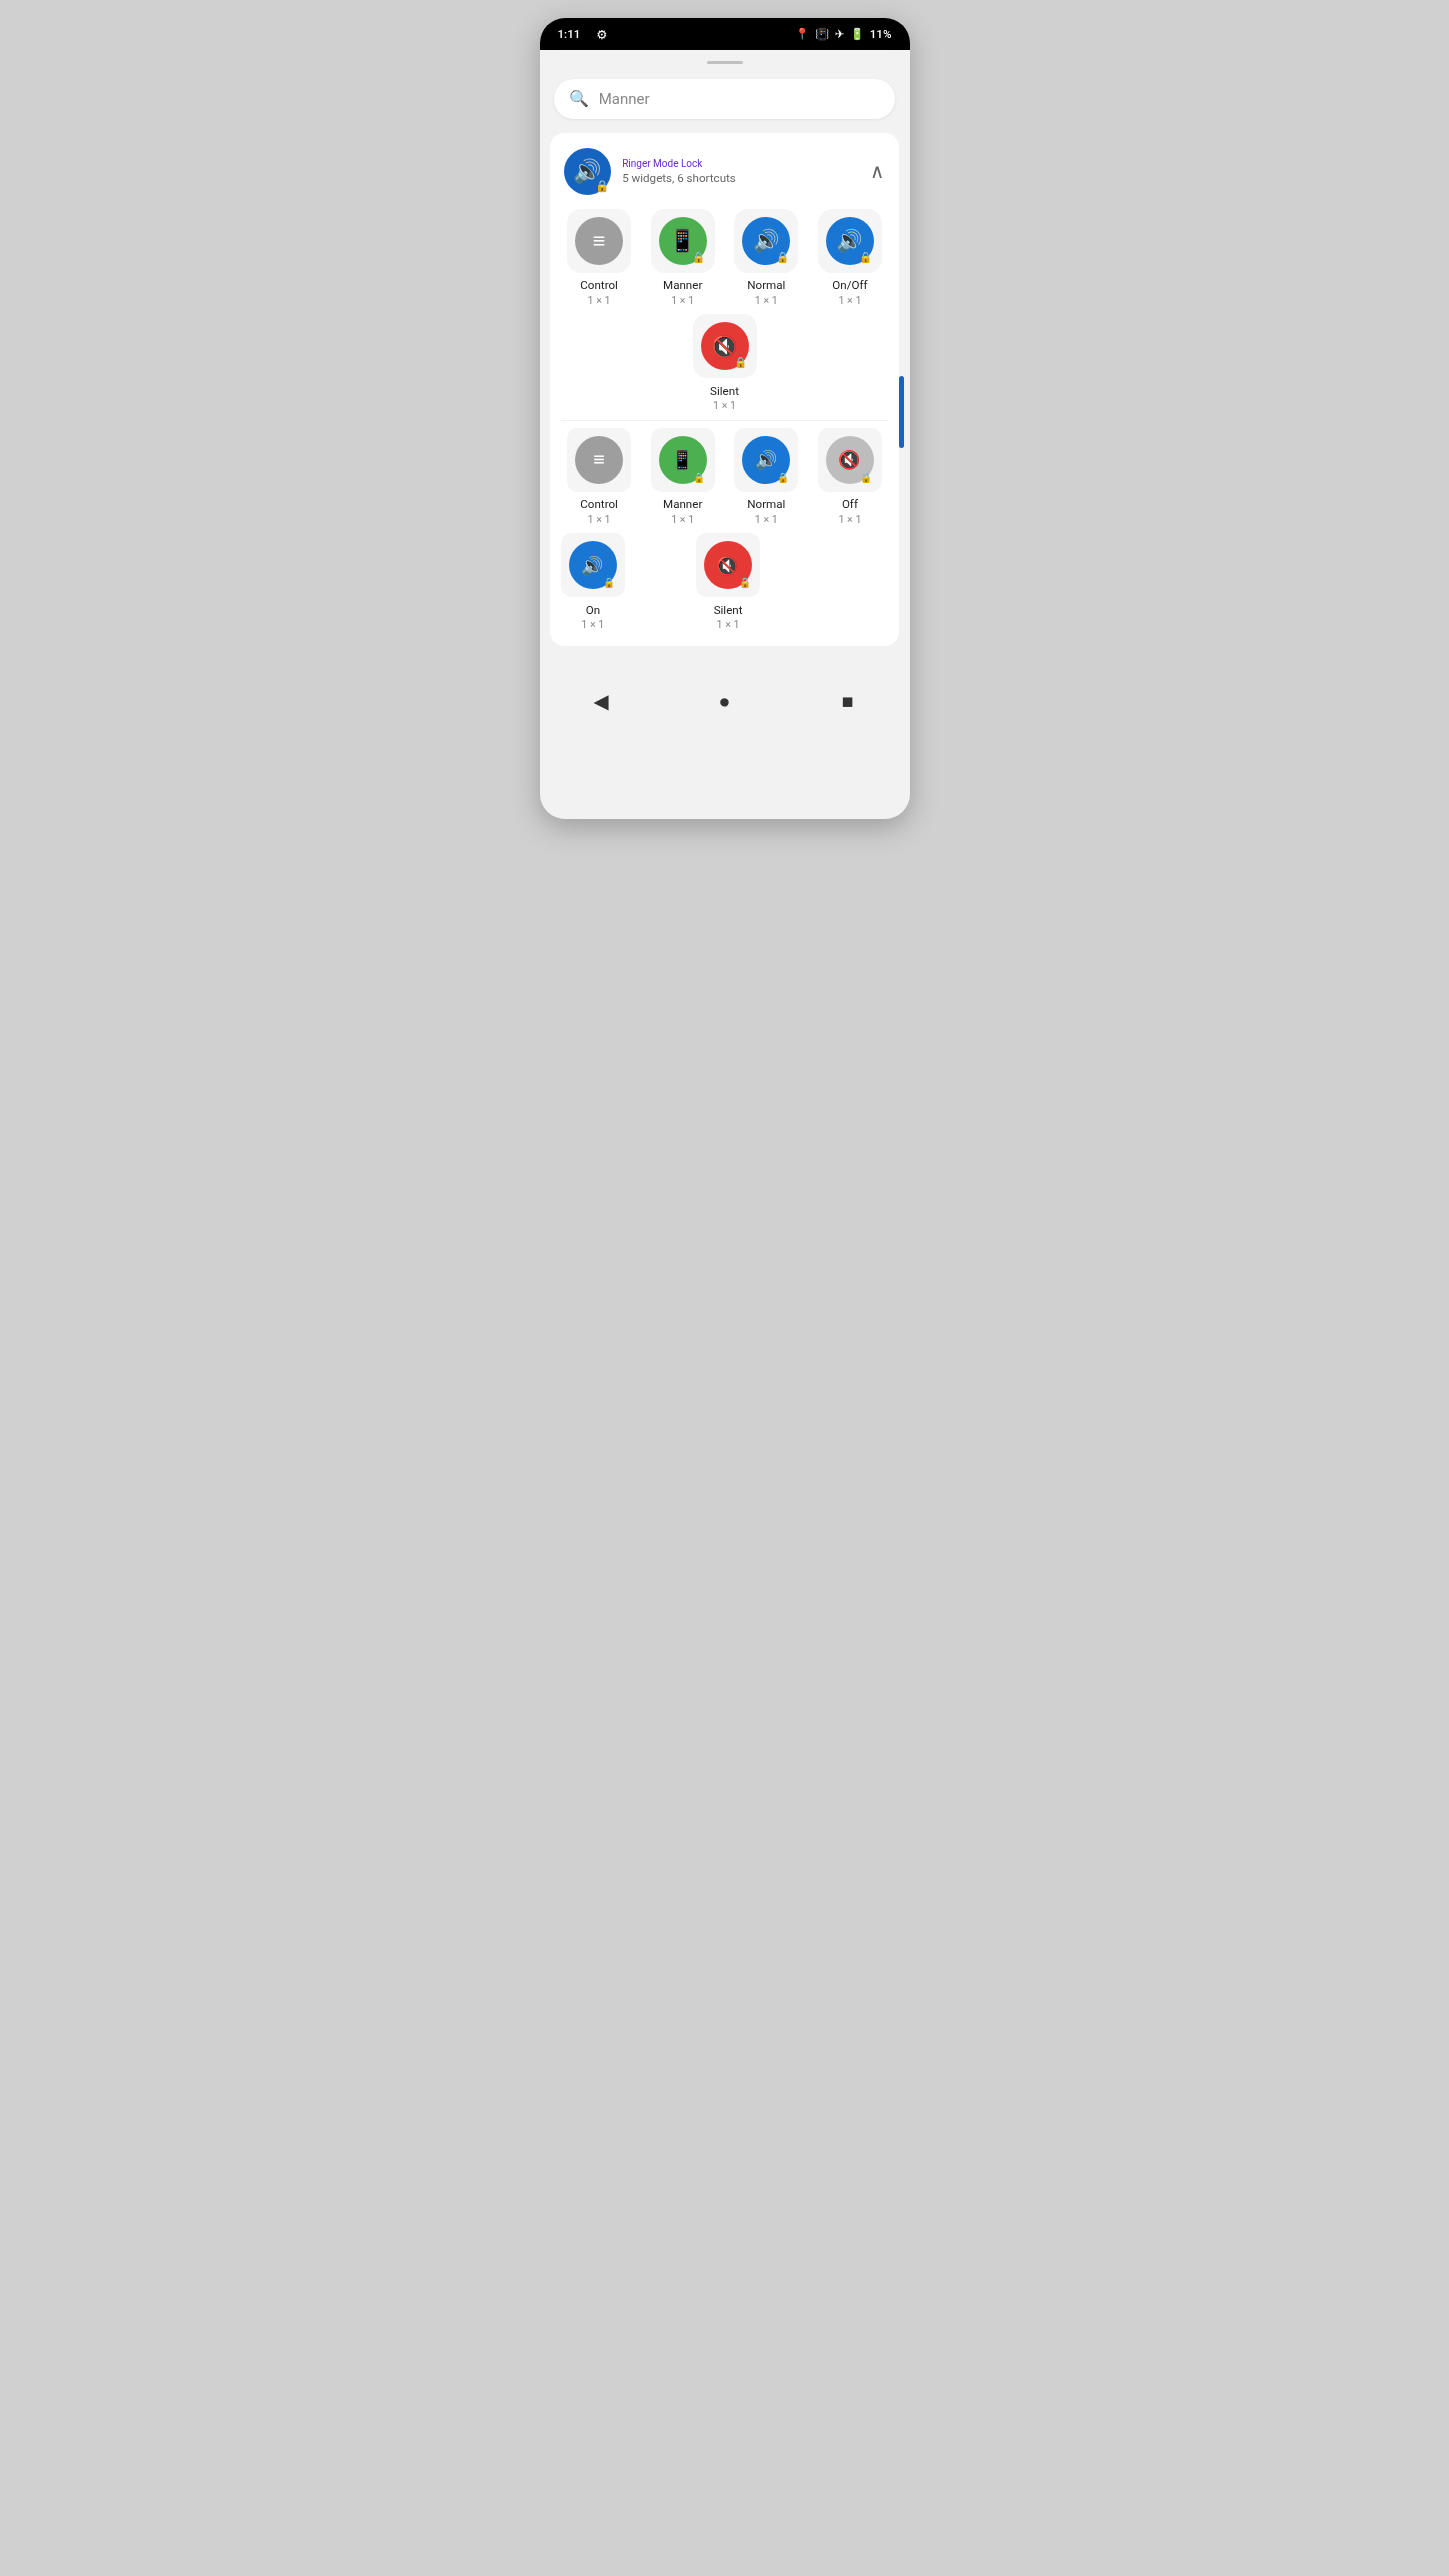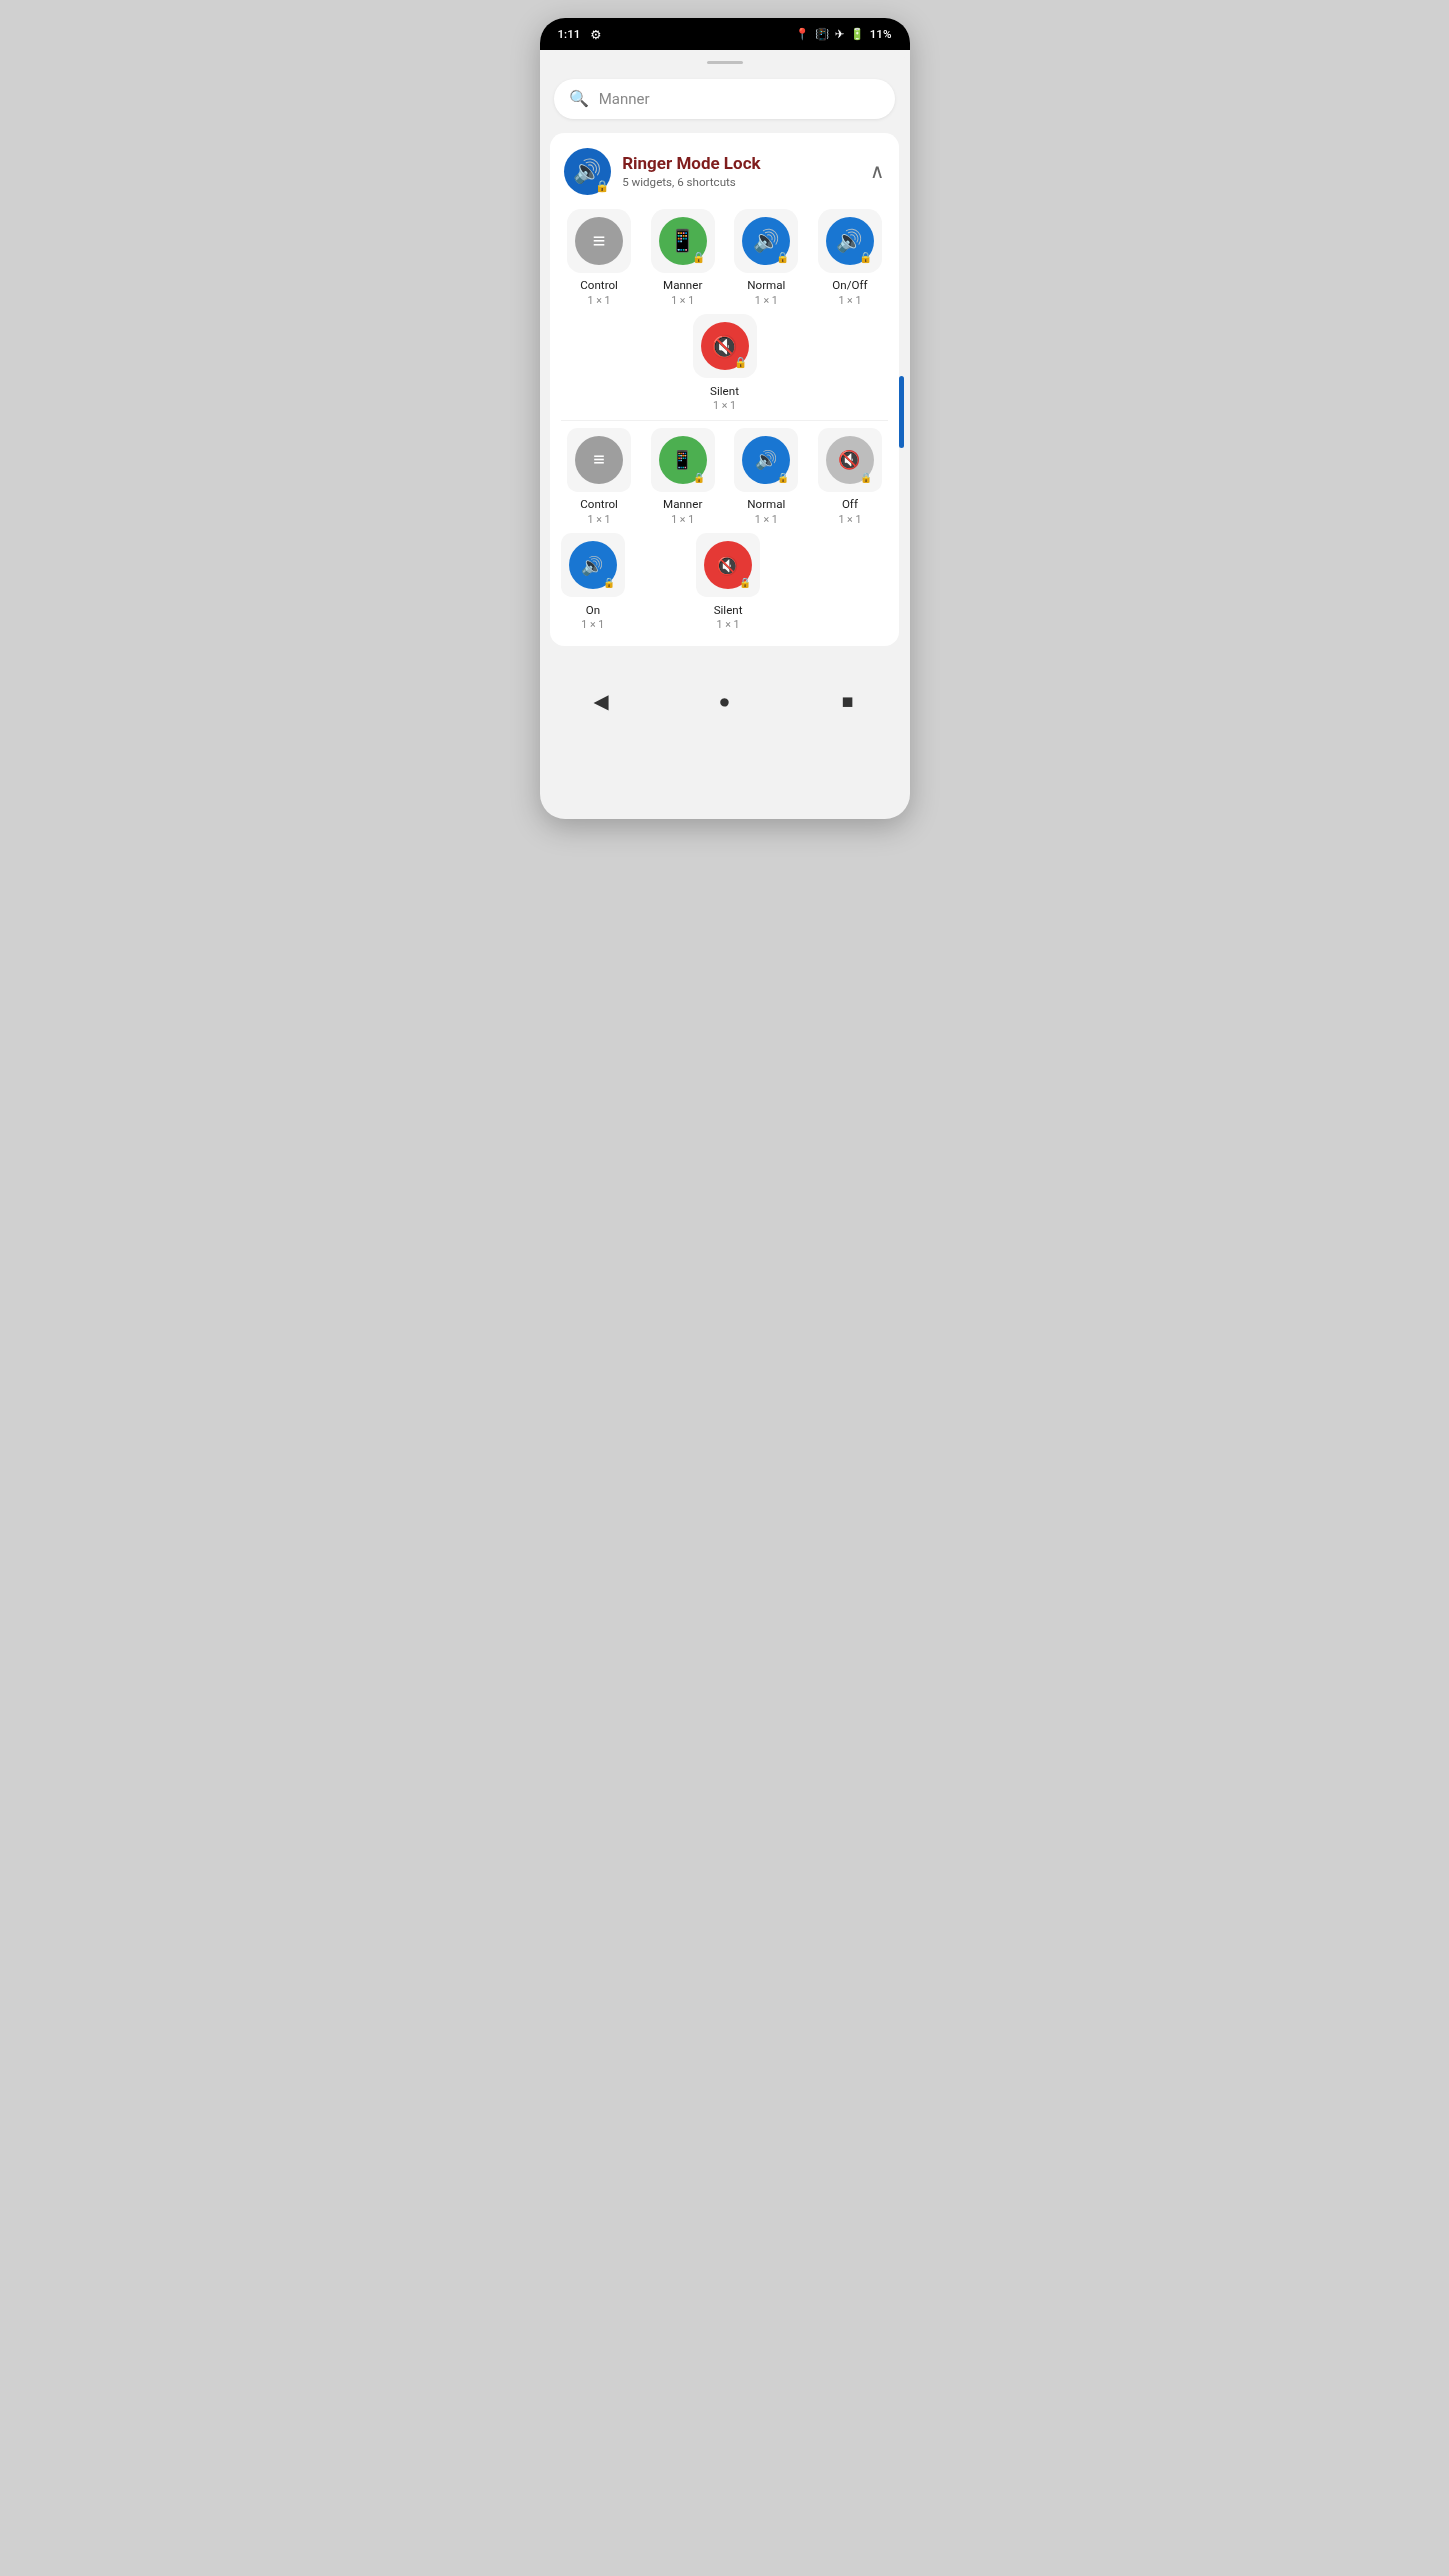--- a/index.html
+++ b/index.html
@@ -25,21 +25,21 @@
       background: #000;
       color: #fff;
       display: flex;
       justify-content: space-between;
       align-items: center;
       padding: 7.2px 18px;
       height: 32px;
       font-size: 11.6px;
       font-weight: 500;
     }
-    .status-left { display: flex; align-items: center; gap: 10px; }
+    .status-left { display: flex; align-items: center; gap: 16px; }
     .status-right { display: flex; align-items: center; gap: 5.4px; }
 
     .sheet-container {
       background: #f2f2f2;
       border-radius: 21.5px 21.5px 0 0;
       padding: 0 0 18px 0;
       margin-top: 0;
     }
     .drag-handle {
       display: flex;
@@ -100,23 +100,23 @@
       color: #fff;
       font-size: 23px;
     }
     .lock-badge {
       position: absolute;
       bottom: 1.8px;
       right: 1.8px;
       font-size: 11.6px;
     }
     .app-info-title {
-      font-size: 17px;
-      font-weight: 700;
-      color: #7f1d1d;
+      font-size: 10px;
+      font-weight: 400;
+      color: #6d28d9;
     }
     .app-info-subtitle {
       font-size: 11.6px;
       color: #666;
       margin-top: 1.8px;
     }
     .collapse-icon {
       color: #666;
       font-size: 19.7px;
     }

